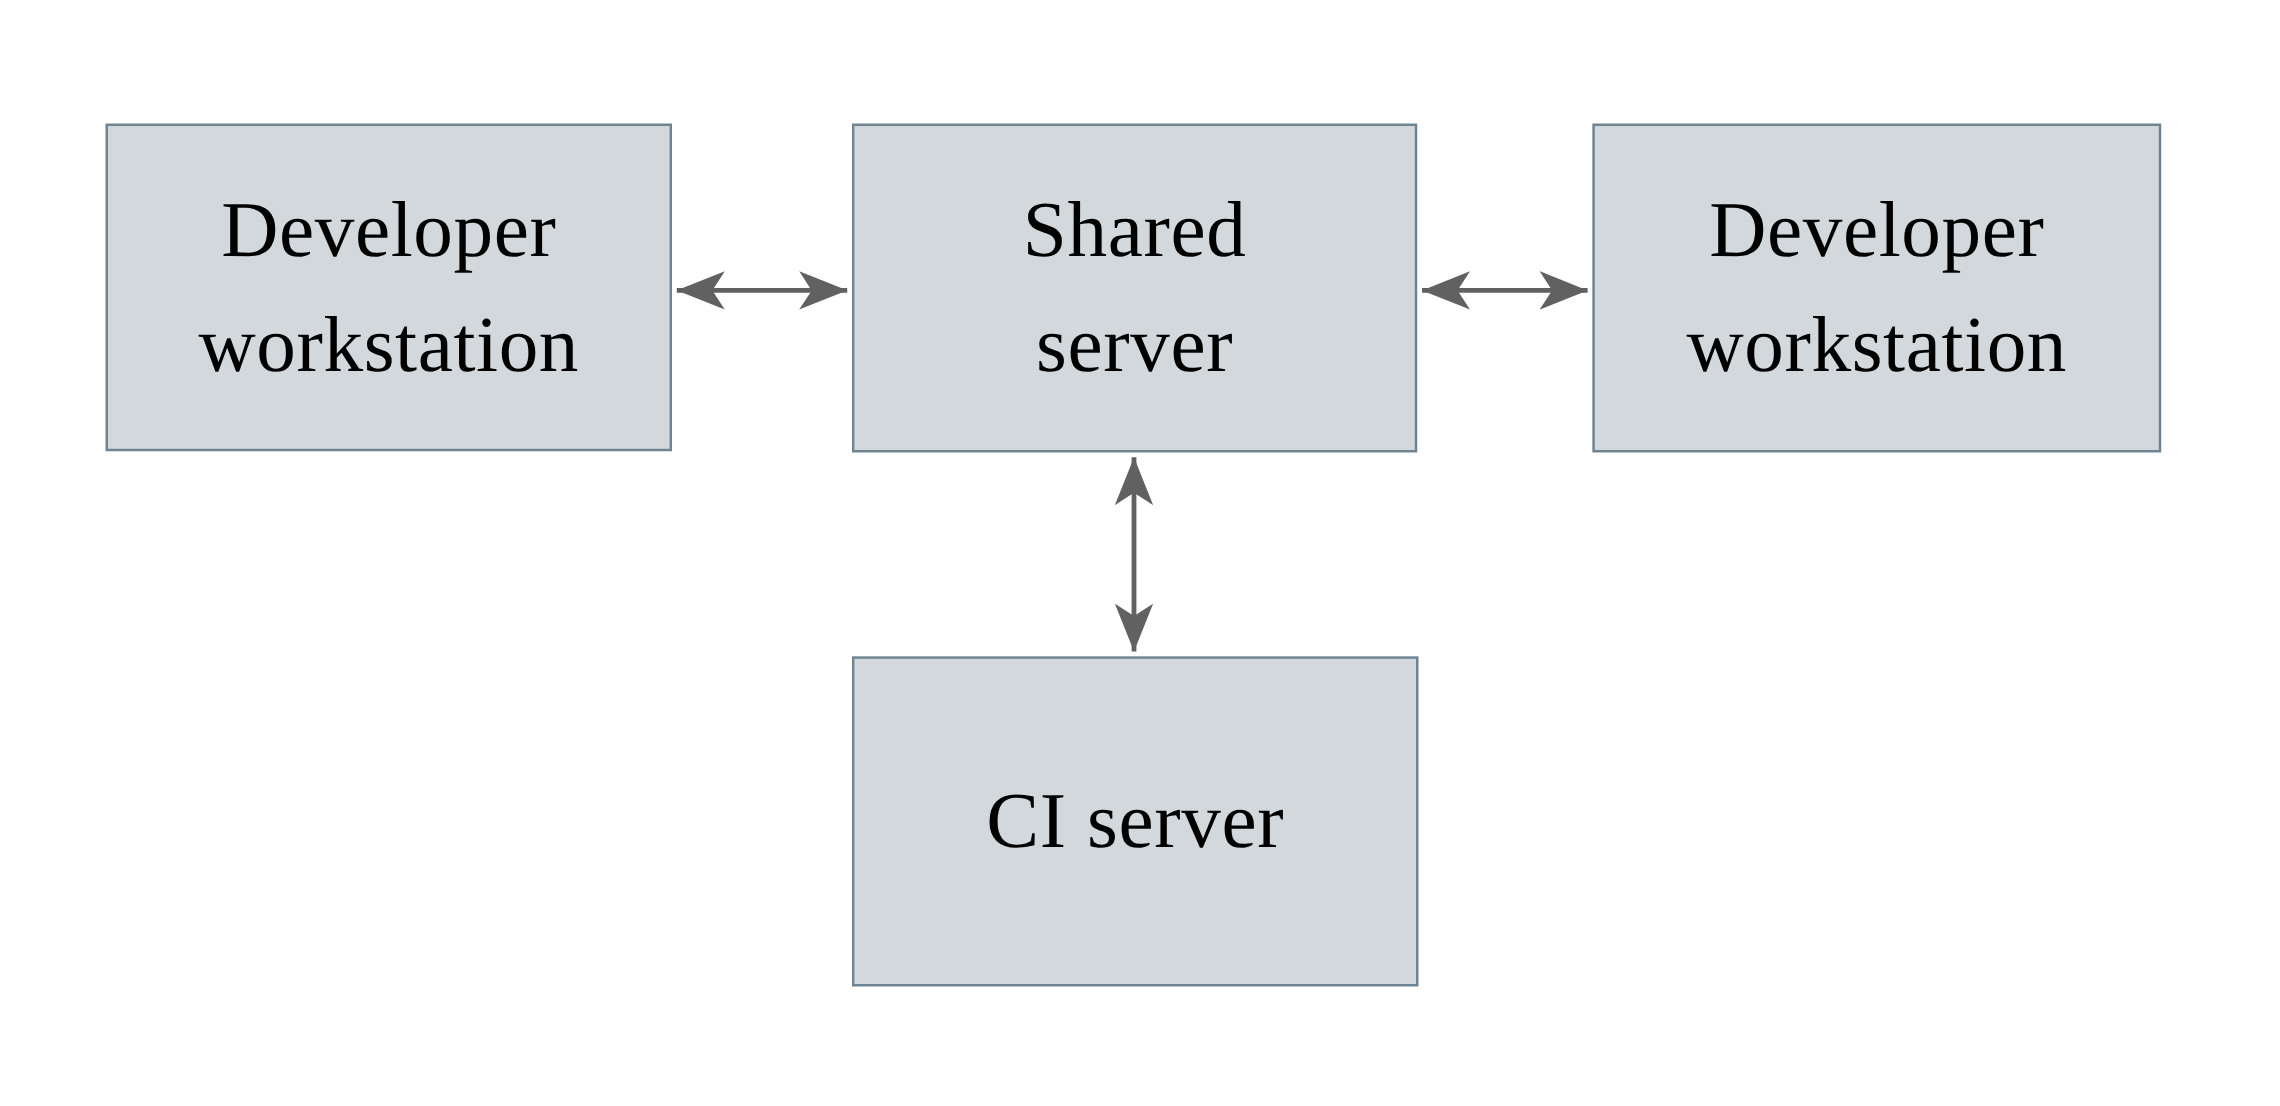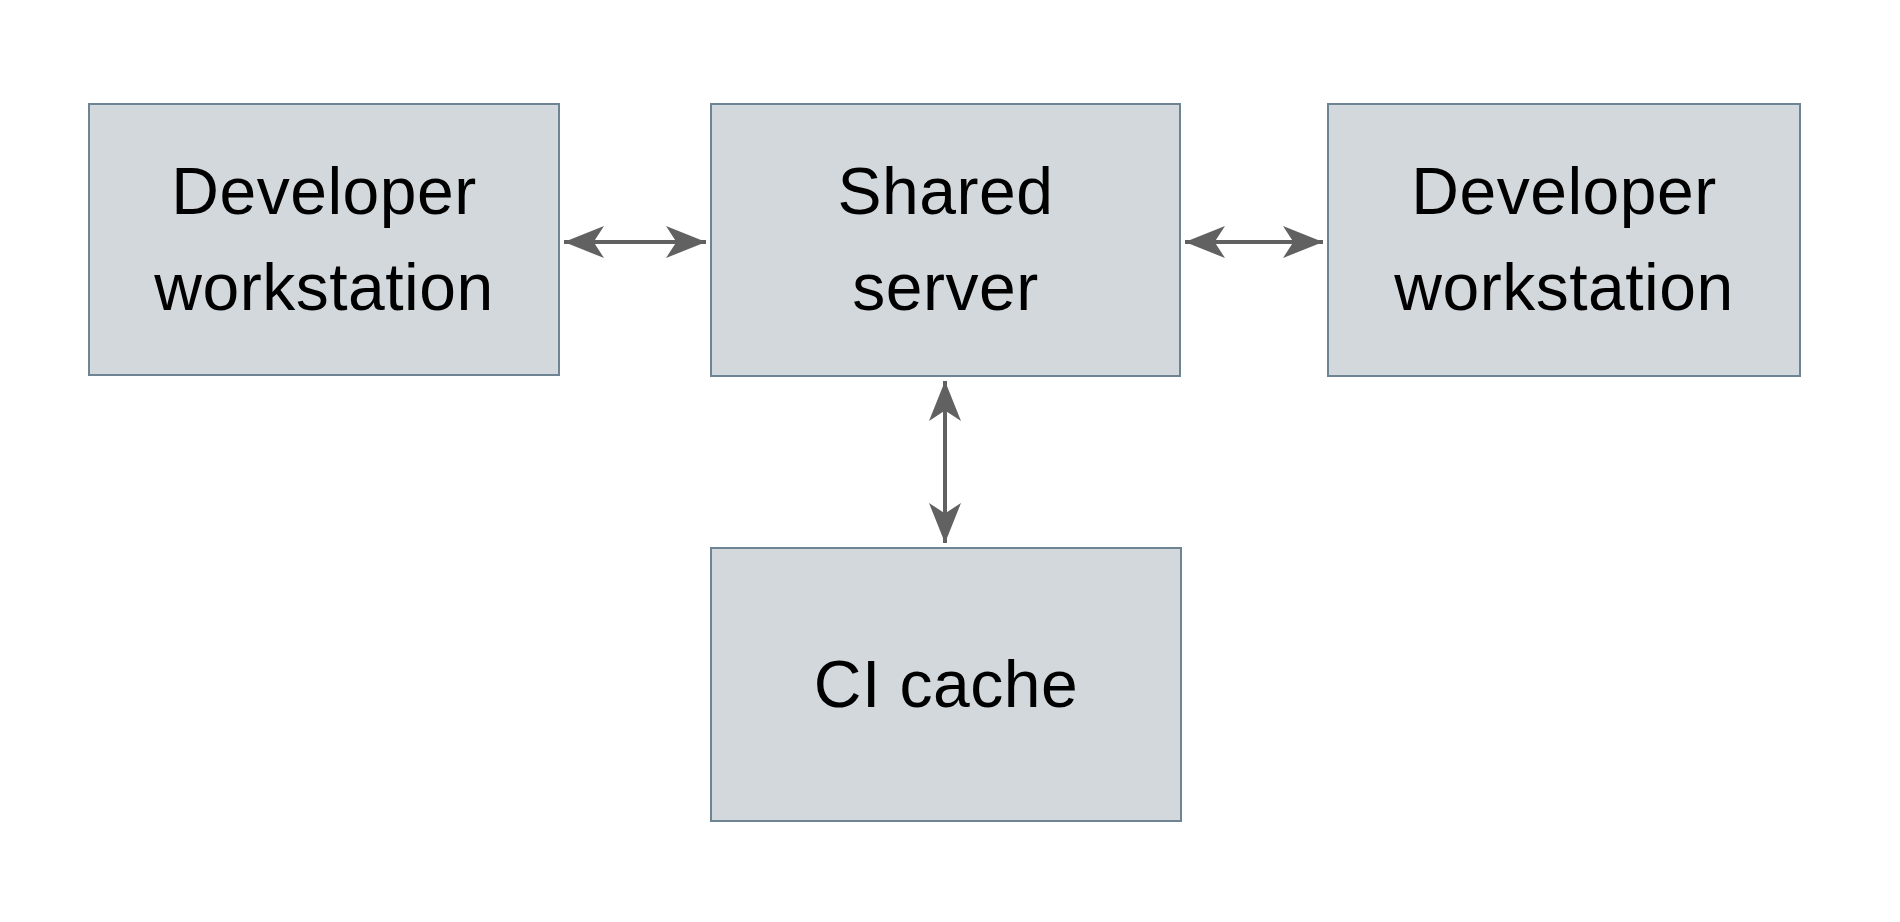--- a/index.html
+++ b/index.html
@@ -15,20 +15,21 @@
     height: 922px;
     background: var(--page-bg);
     font-family: "Liberation Sans", "DejaVu Sans", sans-serif;
     overflow: hidden;
   }
   .canvas {
     position: relative;
     width: 1900px;
     height: 705px;
     background: var(--page-bg);
+    font-family: Liberation Serif, serif;
   }
   .node {
     position: absolute;
     box-sizing: border-box;
     background: var(--node-fill);
     border: 2px solid var(--node-border);
     display: flex;
     align-items: center;
     justify-content: center;
     text-align: center;
@@ -73,21 +74,21 @@
     <span>Shared
 server</span>
   </div>
 
   <div class="node node-dev-right">
     <span>Developer
 workstation</span>
   </div>
 
   <div class="node node-ci">
-    <span>CI cache</span>
+    <span>CI server</span>
   </div>
 
   <svg class="edges-layer" viewBox="0 0 1900 922" xmlns="http://www.w3.org/2000/svg">
     <defs>
       <marker id="head" viewBox="0 0 10 8" refX="10" refY="4" markerWidth="10" markerHeight="8" orient="auto-start-reverse">
         <path class="arrowhead-path" d="M0,0 L10,4 L0,8 L2.6,4 Z"></path>
       </marker>
     </defs>
     <line class="edge-line" x1="564" y1="242" x2="706" y2="242" marker-start="url(#head)" marker-end="url(#head)"></line>
     <line class="edge-line" x1="1185" y1="242" x2="1323" y2="242" marker-start="url(#head)" marker-end="url(#head)"></line>

